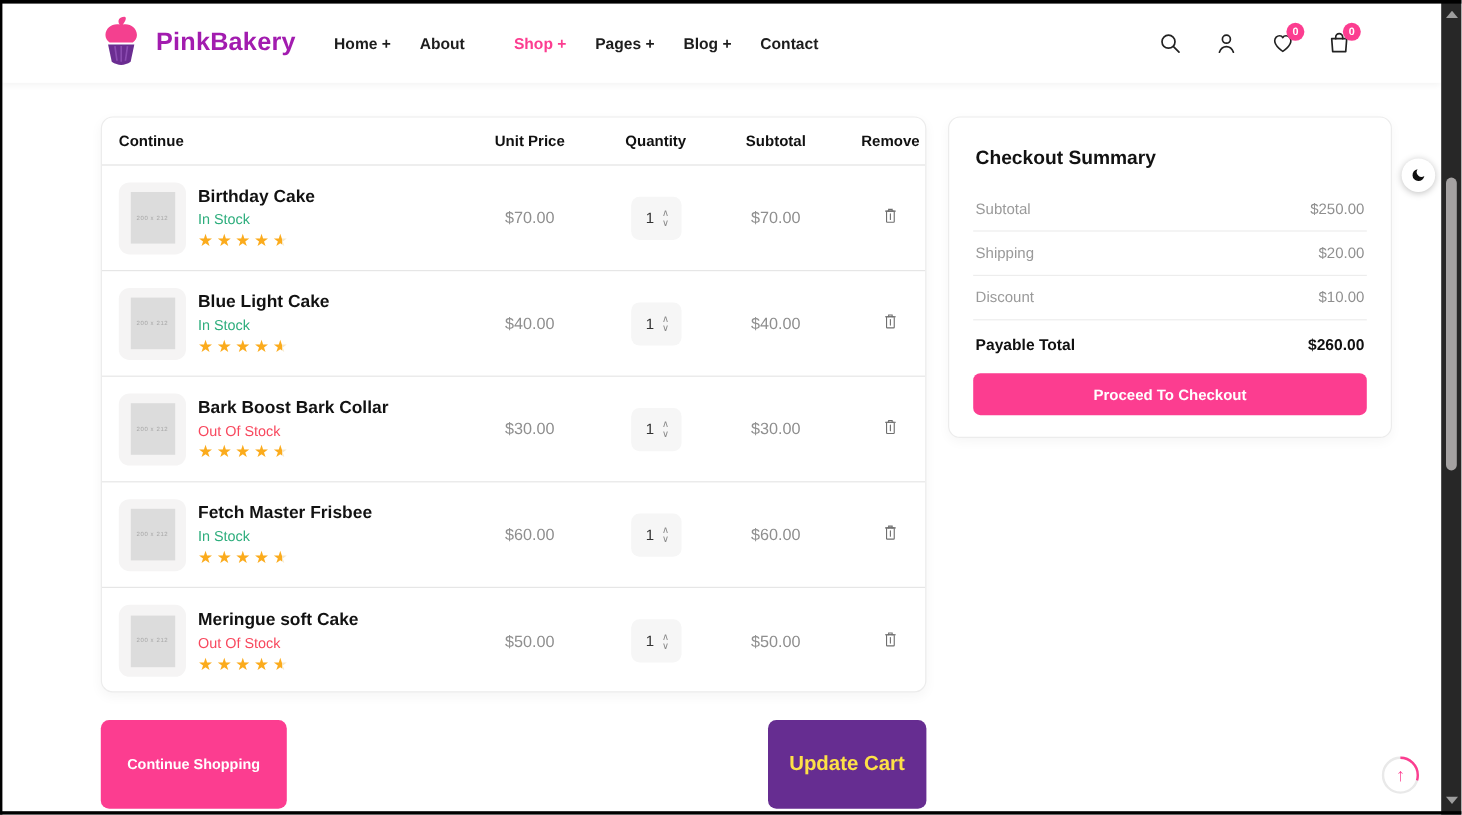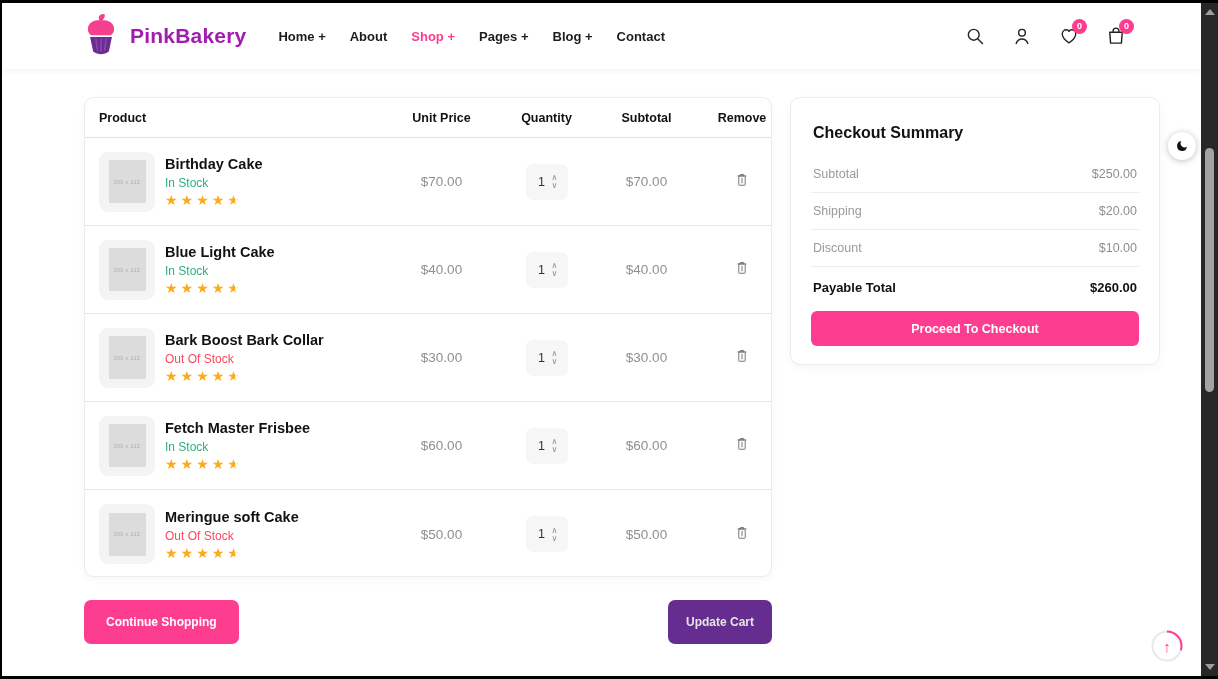--- a/index.html
+++ b/index.html
@@ -14,21 +14,21 @@
   }
   .frame{position:absolute;inset:0;border-top:3px solid #000;border-left:2px solid #000;border-bottom:3px solid #000;pointer-events:none;z-index:60;}
 
   
   .header{position:absolute;top:3px;left:2px;right:17px;height:66px;background:#fff;
     box-shadow:0 2px 6px rgba(0,0,0,.05);display:flex;align-items:center;z-index:5;}
   .brand{display:flex;align-items:center;gap:8px;margin-left:78px;}
   .brand-name{font-size:21px;font-weight:800;letter-spacing:.2px;color:#a21caf;}
   .nav{display:flex;align-items:center;gap:24px;margin-left:32px;}
   .nav-item{font-size:13px;font-weight:700;color:#1d1d1d;cursor:pointer;white-space:nowrap;}
-  .nav-item.active{color:var(--pink);}
+  .nav-item.active{color:var(--pink);margin-left:17px;}
   .header-right{margin-left:auto;margin-right:75px;display:flex;align-items:center;gap:26px;}
   .hicon{position:relative;width:21px;height:21px;display:flex;align-items:center;justify-content:center;cursor:pointer;}
   .hicon svg{stroke:#222;fill:none;stroke-width:1.7;stroke-linecap:round;stroke-linejoin:round;}
   .badge{position:absolute;top:-7px;right:-8px;min-width:15px;height:15px;border-radius:50%;
     background:var(--pink);color:#fff;font-size:9px;font-weight:700;display:flex;align-items:center;justify-content:center;}
   .cta-btn{background:var(--purple);color:#fff;font-size:12.5px;font-weight:700;
     border:none;border-radius:7px;padding:12px 24px;cursor:pointer;}
 
   
   .cart-card{position:absolute;left:84px;top:97px;width:688px;height:480px;background:#fff;
@@ -68,21 +68,21 @@
   .s-row{display:flex;justify-content:space-between;align-items:center;padding:11px 2px;border-bottom:1px solid #ededed;}
   .s-label{font-size:12.5px;color:#9a9a9a;} .s-value{font-size:12.5px;color:#8f8f8f;}
   .s-total{display:flex;justify-content:space-between;align-items:center;padding:13px 2px 16px;}
   .s-total .s-label,.s-total .s-value{color:#111;font-weight:800;font-size:13px;}
   .checkout-btn{width:100%;height:35px;background:var(--pink);border:none;border-radius:6px;
     color:#fff;font-size:12.5px;font-weight:700;cursor:pointer;}
 
   
   .actions{position:absolute;left:84px;top:600px;width:688px;display:flex;justify-content:space-between;}
   .pink-btn{background:var(--pink);color:#fff;border:none;border-radius:7px;padding:11px 22px;font-size:12px;font-weight:700;cursor:pointer;}
-  .purple-btn{background:var(--purple);color:#e5e5e5;border:none;border-radius:7px;padding:15px 18px;font-size:12px;font-weight:700;cursor:pointer;}
+  .purple-btn{background:var(--purple);color:#fde047;border:none;border-radius:7px;padding:27px 18px;font-size:17px;font-weight:700;cursor:pointer;}
 
   
   .theme-toggle{position:absolute;left:1168px;top:132px;width:28px;height:28px;border-radius:50%;
     background:#fff;box-shadow:0 1px 6px rgba(0,0,0,.25);display:flex;align-items:center;justify-content:center;cursor:pointer;z-index:20;}
   .scroll-top{position:absolute;left:1151px;top:630px;width:32px;height:32px;cursor:pointer;z-index:20;}
   .scroll-top .arrow{position:absolute;inset:0;display:flex;align-items:center;justify-content:center;
     color:var(--pink);font-size:15px;font-weight:700;}
 
   
   .scrollbar{position:absolute;right:0;top:0;width:17px;height:679px;background:#272727;z-index:50;}
@@ -137,21 +137,21 @@
           <path d="M4.5 7.5h15l-1 13h-13l-1-13z"></path>
           <path d="M8.5 7.5V6a3.5 3.5 0 0 1 7 0v1.5"></path>
         </svg>
       <span class="badge">0</span>
     </span>
   </div>
 </div>
 
 <div class="cart-card">
   <div class="t-head">
-    <span class="col product">Product</span>
+    <span class="col product">Continue</span>
     <span class="col">Unit Price</span>
     <span class="col">Quantity</span>
     <span class="col">Subtotal</span>
     <span class="col">Remove</span>
   </div>
 
   <div class="t-row">
     <div class="prod-cell">
       <div class="thumb">
           <div class="thumb-inner">

